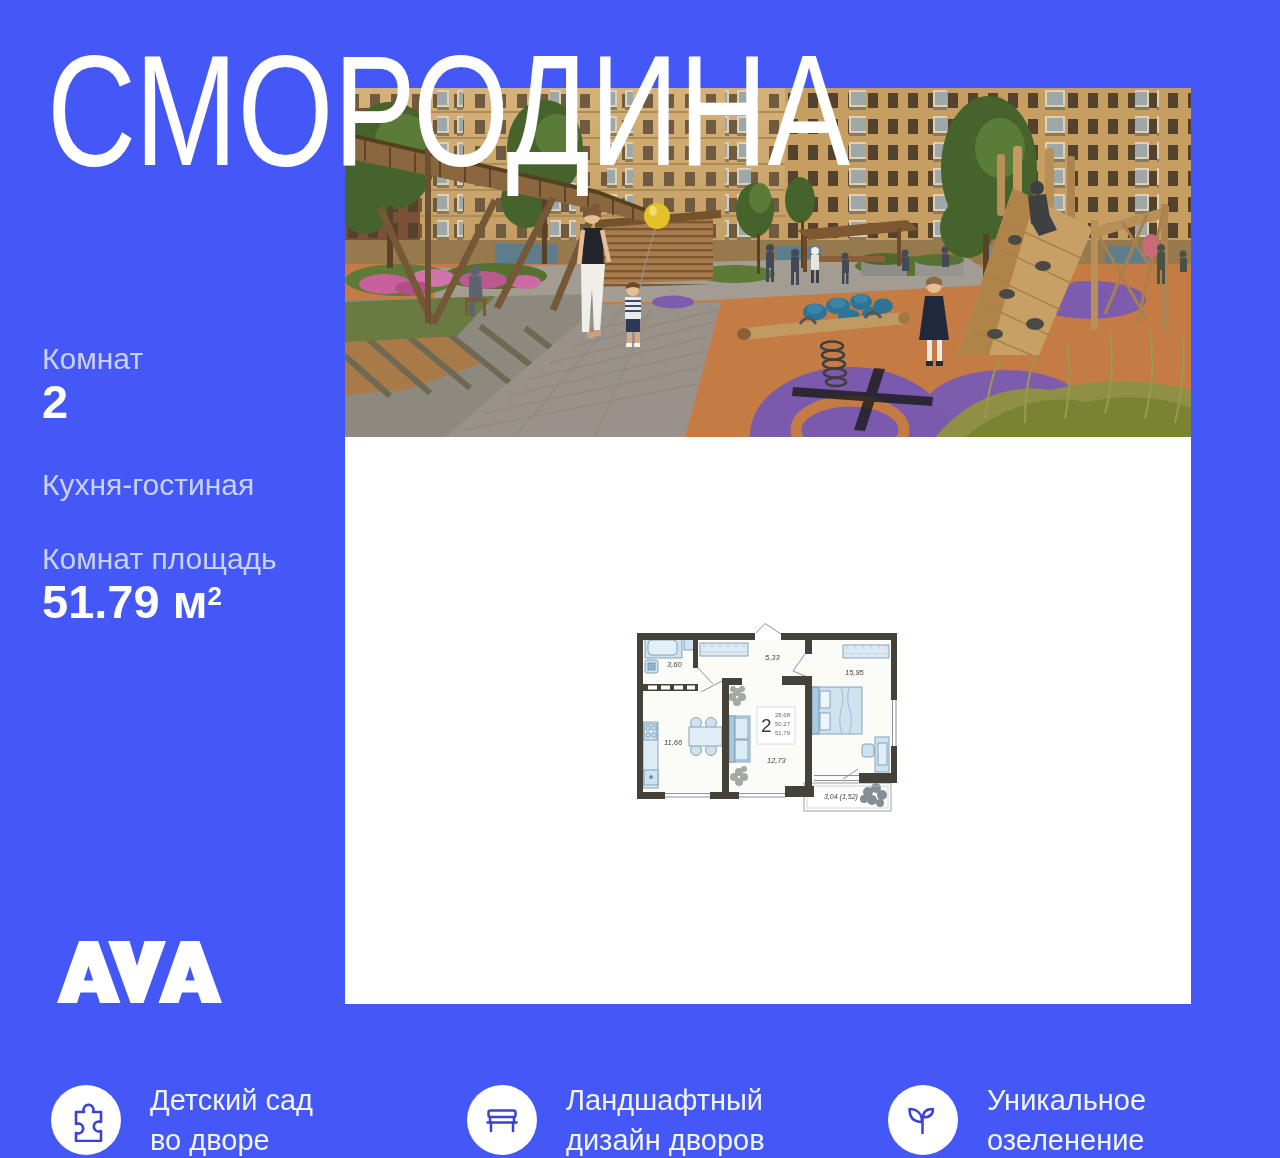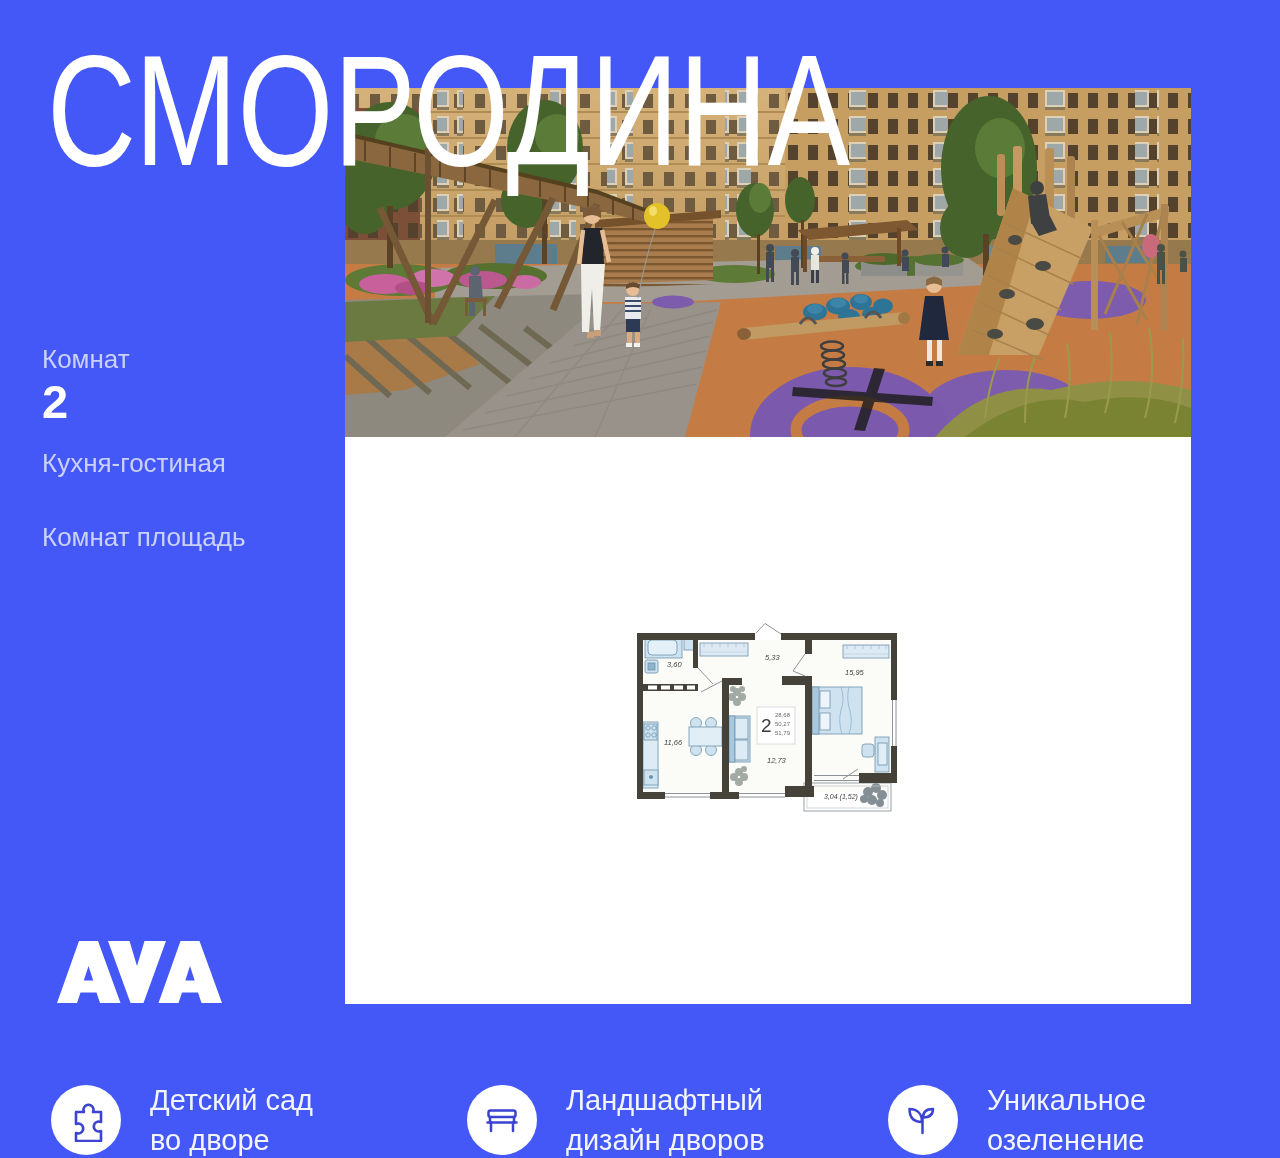--- a/index.html
+++ b/index.html
@@ -3,21 +3,21 @@
 <meta charset="utf-8">
 <style>
   html,body{margin:0;padding:0;}
   body{width:1280px;height:1158px;position:relative;overflow:hidden;
        background:#4457f7;font-family:"Liberation Sans",sans-serif;}
   .abs{position:absolute;}
   #photo{left:345px;top:88px;width:846px;height:349px;}
   #panel{left:345px;top:437px;width:846px;height:567px;background:#ffffff;}
   #title{left:47px;top:32px;font-size:157px;font-weight:500;color:#ffffff;
          letter-spacing:0;line-height:1;white-space:nowrap;z-index:5;transform:scaleX(0.786);transform-origin:left top;}
-  .label{color:#cbd2fa;font-size:26px;line-height:26px;}
+  .label{color:#cbd2fa;font-size:30px;line-height:26px;}
   .value{color:#ffffff;font-size:47px;font-weight:bold;line-height:47px;margin-top:6px;}
   .value sup{font-size:26px;line-height:0;vertical-align:baseline;position:relative;top:-13px;}
   #stats{left:42px;top:346px;}
   .group{margin-bottom:0;}
   #logo{left:57px;top:941px;}
   .feat{top:1080px;display:flex;align-items:center;}
   .feat .circ{width:70px;height:70px;border-radius:50%;background:#ffffff;
               display:flex;align-items:center;justify-content:center;flex:0 0 70px;}
   .feat .txt{margin-left:29px;color:#f2f4fe;font-size:29px;line-height:40px;}
   #f1{left:51px;}
@@ -472,25 +472,26 @@
       <text x="204" y="199" font-size="7">3,04 (1,52)</text>
     </g>
     </g>
   </svg>
   <div id="title" class="abs">СМОРОДИНА</div>
   <div id="stats" class="abs">
     <div class="group">
       <div class="label">Комнат</div>
       <div class="value">2</div>
     </div>
-    <div class="group" style="margin-top:25px">
+    <div class="group" style="margin-top:47px">
       <div class="label">Кухня-гостиная</div>
     </div>
     <div class="group" style="margin-top:48px">
       <div class="label">Комнат площадь</div>
+      <div class="value">51.79 м<sup>2</sup></div>
     </div>
   </div>
   <svg id="logo" class="abs" width="165" height="62" viewBox="0 0 165 62">
     <path d="M22 0 L41 0 L63.5 62 L43 62 L39.5 51.5 L23.5 51.5 L20 62 L0 62 Z M31.5 25 L26.8 39.5 L36.2 39.5 Z" fill="#fff" fill-rule="evenodd"></path>
     <path d="M51 0 L72.5 0 L80 25 L87.5 0 L109 0 L86.5 62 L73.5 62 Z" fill="#fff"></path>
     <path d="M123.5 0 L142.5 0 L165 62 L144.5 62 L141 51.5 L125 51.5 L121.5 62 L101.5 62 Z M133 25 L128.3 39.5 L137.7 39.5 Z" fill="#fff" fill-rule="evenodd"></path>
   </svg>
   <div id="f1" class="feat abs">
     <div class="circ">
       <svg width="44" height="44" viewBox="0 0 44 44">

